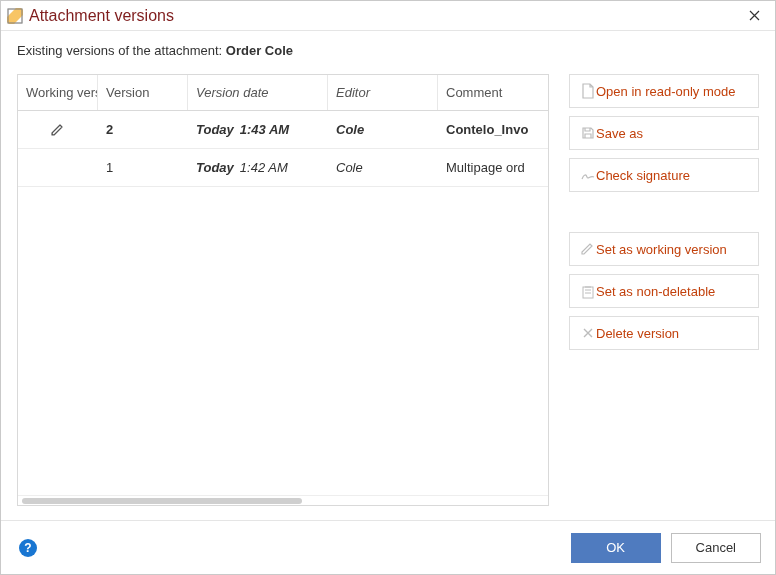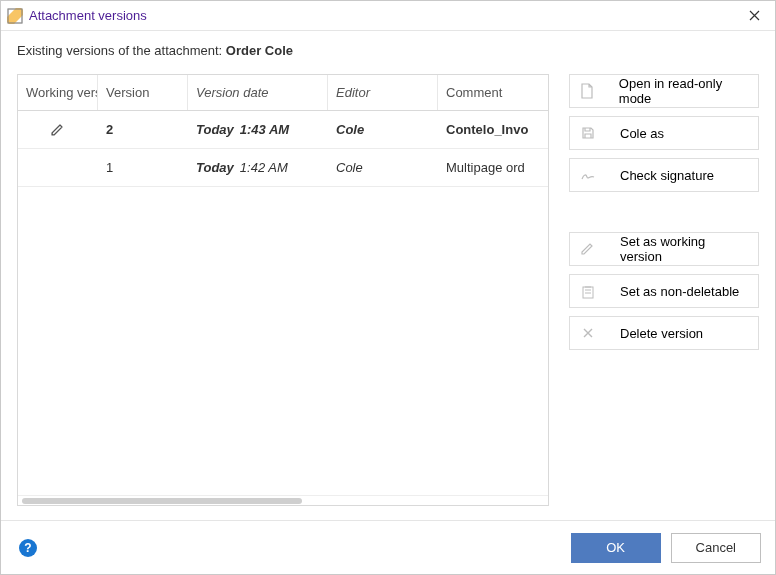--- a/index.html
+++ b/index.html
@@ -27,22 +27,22 @@
   }
   .titlebar .app-icon {
     width: 16px; height: 16px;
     margin-right: 6px;
     display: inline-flex;
     align-items: center;
     justify-content: center;
   }
   .titlebar .title {
     flex: 1;
-    font-size: 13px;
-    color: #4c1d95;
+    font-size: 16px;
+    color: #7f1d1d;
   }
   .titlebar .close {
     width: 30px; height: 28px;
     display: flex; align-items: center; justify-content: center;
     color: #333;
     cursor: pointer;
   }
   .content {
     flex: 1;
     padding: 12px 16px 0 16px;
@@ -130,23 +130,23 @@
     display: flex;
     flex-direction: column;
     gap: 8px;
   }
   .btn {
     height: 34px;
     border: 1px solid #dedede;
     background: #fff;
     display: flex;
     align-items: center;
-    gap: 24px;
+    gap: 0;
     padding: 0 10px;
-    color: #000000;
+    color: #c2410c;
     font-size: 13px;
     cursor: default;
   }
   .btn .bicon {
     width: 16px; height: 16px;
     display: inline-flex; align-items: center; justify-content: center;
     color: #bcbcbc;
   }
   .spacer { height: 24px; }
 
@@ -276,21 +276,21 @@
           </span>
           <span>Open in read-only mode</span>
         </div>
 
         <div class="btn">
           <span class="bicon">
             <svg width="14" height="14" viewBox="0 0 14 14">
                 <path d="M2 2 H10 L12 4 V12 H2 Z M4 2 V5 H9 V2 M4 12 V8 H10 V12" fill="none" stroke="#bcbcbc" stroke-width="1.2"></path>
               </svg>
           </span>
-          <span>Cole as</span>
+          <span>Save as</span>
         </div>
 
 
         <div class="btn">
           <span class="bicon">
             <svg width="16" height="14" viewBox="0 0 16 14">
                 <path d="M2 11 C4 6 6 6 7 9 C8 12 10 7 14 9" fill="none" stroke="#bcbcbc" stroke-width="1.2"></path>
               </svg>
           </span>
           <span>Check signature</span>

